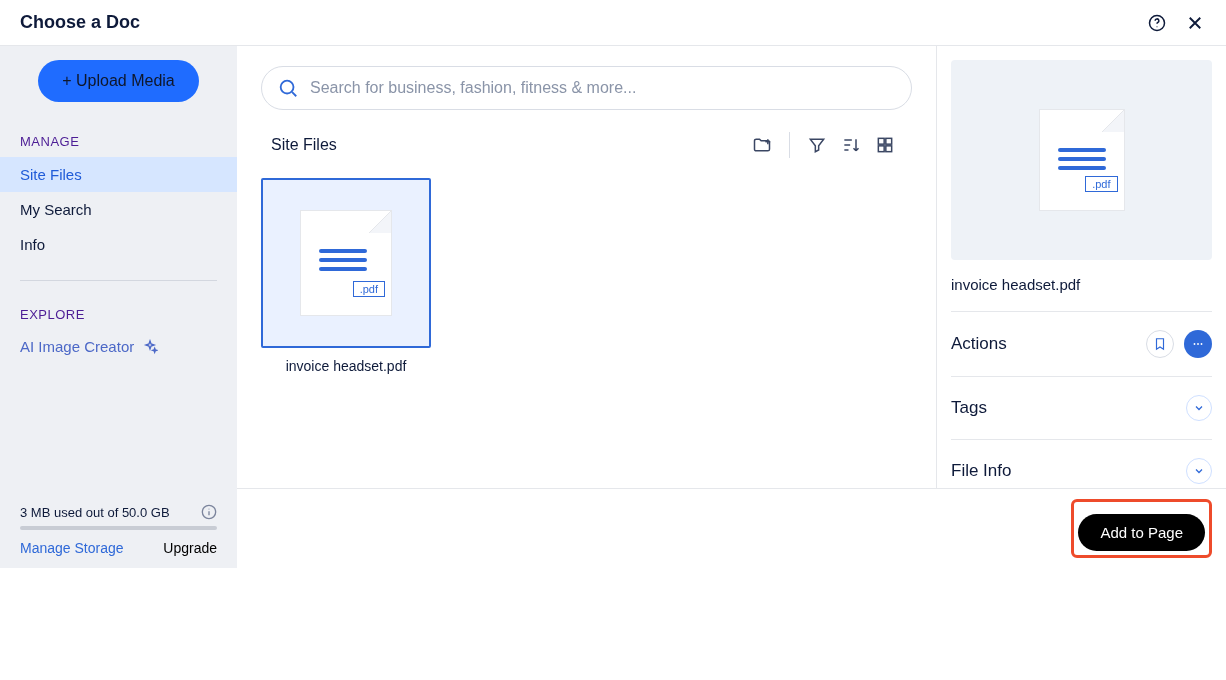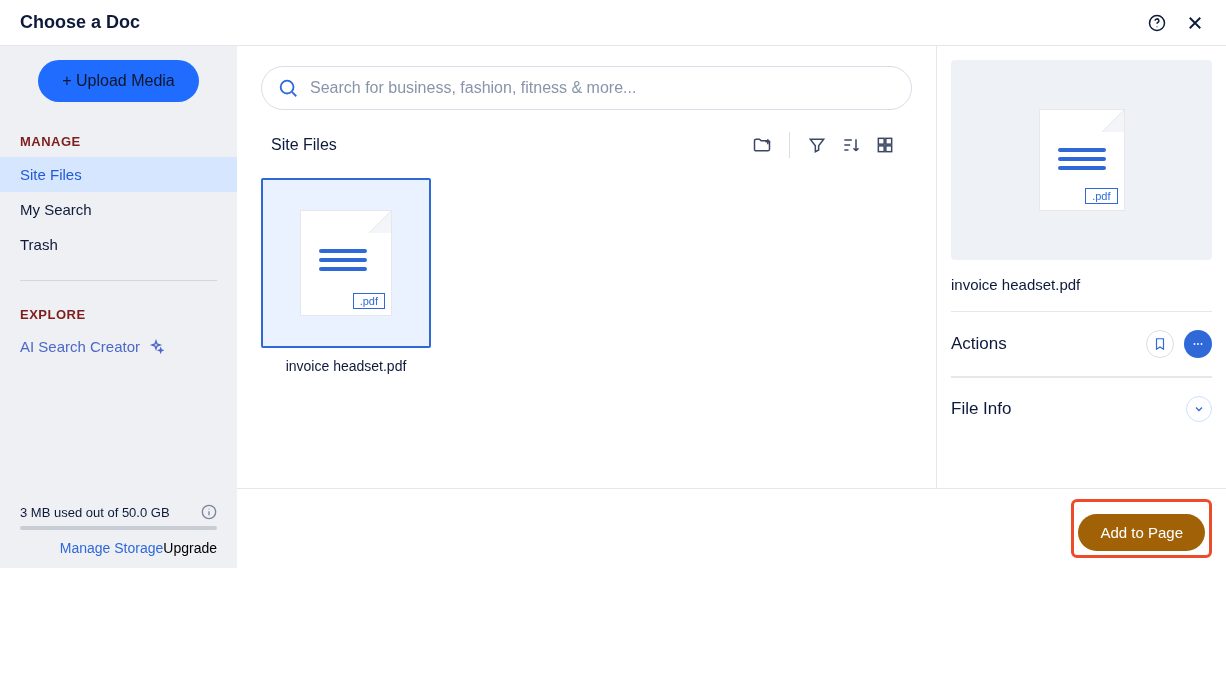--- a/index.html
+++ b/index.html
@@ -9,31 +9,31 @@
 .header-title { font-size: 18px; font-weight: 700; color: #0e1a3a; }
 .header-spacer { flex: 1; }
 .header-icon { width: 22px; height: 22px; display: flex; align-items: center; justify-content: center; cursor: pointer; color: #0e1a3a; }
 .header-icon + .header-icon { margin-left: 16px; }
 
 .body { flex: 1; display: flex; min-height: 0; }
 
 
 .sidebar { width: 237px; background: #eef0f4; display: flex; flex-direction: column; padding-top: 14px; }
 .upload-btn { margin: 0 auto 24px auto; background: #1f6cff; color: #0f172a; border: none; border-radius: 999px; padding: 12px 24px; font-size: 16px; font-weight: 500; cursor: pointer; }
-.section-label { font-size: 13px; font-weight: 700; letter-spacing: 0.5px; color: #7f1d1d; padding: 8px 20px; }
+.section-label { font-size: 13px; font-weight: 400; letter-spacing: 0.5px; color: #4c1d95; padding: 8px 20px; }
 .nav-item { font-size: 15px; color: #0e1a3a; padding: 9px 20px; cursor: pointer; }
 .nav-item.active { background: #d6e6ff; color: #1f5bd8; }
 .divider { border: none; border-top: 1px solid #d3d7df; margin: 18px 20px; }
 .ai-row { display: flex; align-items: center; gap: 8px; padding: 8px 20px; cursor: pointer; color: #4c68c7; font-size: 15px; }
 .ai-icon { color: #4c68c7; }
 .sidebar-spacer { flex: 1; }
 .storage { padding: 0 20px 12px 20px; font-size: 13px; color: #0e1a3a; }
 .storage-row { display: flex; align-items: center; justify-content: space-between; margin-bottom: 6px; }
 .storage-bar { height: 4px; background: #c8ccd4; border-radius: 2px; margin-bottom: 10px; }
-.storage-links { display: flex; justify-content: flex-end; font-size: 14px; }
+.storage-links { display: flex; justify-content: space-between; font-size: 14px; }
 .link-blue { color: #2f69d8; cursor: pointer; }
 .link-purple { color: #000000; cursor: pointer; }
 
 
 .main { flex: 1; display: flex; min-width: 0; }
 .content { flex: 1; padding: 20px 24px; display: flex; flex-direction: column; min-width: 0; border-right: 1px solid #e5e7eb; }
 .search-wrap { position: relative; margin-bottom: 18px; }
 .search-input { width: 100%; border: 1px solid #d9dde5; border-radius: 999px; padding: 12px 18px 12px 48px; font-size: 16px; color: #333; outline: none; }
 .search-input::placeholder { color: #8a94a8; }
 .search-icon { position: absolute; left: 16px; top: 50%; transform: translateY(-50%); color: #2f69d8; }
@@ -45,40 +45,40 @@
 
 .file-grid { display: flex; flex-wrap: wrap; gap: 20px; padding: 0 0px; }
 .file-card { width: 170px; display: flex; flex-direction: column; align-items: center; cursor: pointer; }
 .file-thumb { width: 170px; height: 170px; background: #eaf1ff; border: 2px solid #2f69d8; border-radius: 2px; display: flex; align-items: center; justify-content: center; position: relative; }
 .file-name { margin-top: 10px; font-size: 14px; color: #0e1a3a; text-align: center; }
 
 .doc-icon { width: 90px; height: 104px; background: #fff; position: relative; box-shadow: 0 0 0 1px #e5e7eb; display: flex; flex-direction: column; }
 .doc-fold { position: absolute; top: 0; right: 0; width: 22px; height: 22px; background: linear-gradient(135deg, #fff 0%, #fff 48%, #e5e7eb 50%, #f3f5f9 52%, #f3f5f9 100%); }
 .doc-lines { margin-top: 38px; margin-left: 18px; }
 .doc-lines span { display: block; width: 48px; height: 4px; background: #2f69d8; margin-bottom: 5px; border-radius: 2px; }
-.doc-badge { position: absolute; right: 6px; bottom: 6px; border: 1px solid #2f69d8; color: #2f69d8; font-size: 11px; padding: 1px 6px; background: #fff; }
+.doc-badge { position: absolute; right: 6px; bottom: 18px; border: 1px solid #2f69d8; color: #2f69d8; font-size: 11px; padding: 1px 6px; background: #fff; }
 
 
 .details { width: 289px; padding: 14px 14px 14px 14px; display: flex; flex-direction: column; }
 .preview { background: #eef2f7; border-radius: 4px; height: 200px; display: flex; align-items: center; justify-content: center; margin-bottom: 16px; }
 .preview .doc-icon { width: 84px; height: 100px; }
 .detail-name { font-size: 15px; color: #0e1a3a; margin-bottom: 18px; }
 .detail-sep { border: none; border-top: 1px solid #e5e7eb; margin: 0 0 0 0; }
 .detail-row { display: flex; align-items: center; justify-content: space-between; padding: 18px 0; }
 .detail-title { font-size: 17px; font-weight: 400; color: #0e1a3a; }
 .row-icons { display: flex; align-items: center; gap: 10px; }
 .circle-btn { width: 28px; height: 28px; border-radius: 50%; display:flex; align-items:center; justify-content:center; cursor:pointer; }
 .circle-btn.outline { border: 1px solid #d9dde5; color:#2f69d8; background:#fff; }
 .circle-btn.filled { background:#2f69d8; color:#fff; }
 .chev-btn { width: 26px; height: 26px; border-radius: 50%; border: 1px solid #cfe0ff; display:flex; align-items:center; justify-content:center; color:#2f69d8; cursor:pointer; }
 
 
 .footer { position: absolute; right: 0; bottom: 0; width: calc(1226px - 237px); border-top: 1px solid #e5e7eb; background:#fff; display:flex; justify-content:flex-end; padding: 10px 14px; }
 .add-btn-wrap { border: 3px solid #ee4b2b; border-radius: 6px; padding: 4px; }
-.add-btn { background:#a16207; color:#fff; border:none; border-radius: 999px; padding: 10px 22px; font-size: 15px; cursor:pointer;margin-top:8px; }
+.add-btn { background:#000000; color:#fff; border:none; border-radius: 999px; padding: 10px 22px; font-size: 15px; cursor:pointer;margin-top:8px; }
 
 svg { display:block; }
 </style>
 </head>
 <body>
 
 <div class="modal">
   <div class="header">
     <div class="header-title">Choose a Doc</div>
     <div class="header-spacer"></div>
@@ -96,27 +96,27 @@
     </div>
   </div>
 
   <div class="body">
     <div class="sidebar">
       <button class="upload-btn">+ Upload Media</button>
 
       <div class="section-label">MANAGE</div>
       <div class="nav-item active">Site Files</div>
       <div class="nav-item">My Search</div>
-      <div class="nav-item">Trash</div>
+      <div class="nav-item">Info</div>
 
       <hr class="divider">
 
       <div class="section-label">EXPLORE</div>
       <div class="ai-row">
-        <span>AI Search Creator</span>
+        <span>AI Image Creator</span>
         <span class="ai-icon">
           <svg width="16" height="16" viewBox="0 0 24 24" fill="none" stroke="currentColor" stroke-width="2">
               <path d="M12 3l1.5 4.5L18 9l-4.5 1.5L12 15l-1.5-4.5L6 9l4.5-1.5zM19 14l.8 2.2L22 17l-2.2.8L19 20l-.8-2.2L16 17l2.2-.8z"></path>
             </svg>
         </span>
       </div>
 
       <div class="sidebar-spacer"></div>
 
       <div class="storage">
@@ -227,20 +227,28 @@
             <div class="circle-btn filled">
               <svg width="14" height="14" viewBox="0 0 24 24" fill="currentColor">
                   <circle cx="6" cy="12" r="1.6"></circle>
                   <circle cx="12" cy="12" r="1.6"></circle>
                   <circle cx="18" cy="12" r="1.6"></circle>
                 </svg>
             </div>
           </div>
         </div>
         <hr class="detail-sep">
+        <div class="detail-row">
+          <div class="detail-title">Tags</div>
+          <div class="chev-btn">
+            <svg width="12" height="12" viewBox="0 0 24 24" fill="none" stroke="currentColor" stroke-width="2.5">
+                <path d="M6 9l6 6 6-6"></path>
+              </svg>
+          </div>
+        </div>
         <hr class="detail-sep">
         <div class="detail-row">
           <div class="detail-title">File Info</div>
           <div class="chev-btn">
             <svg width="12" height="12" viewBox="0 0 24 24" fill="none" stroke="currentColor" stroke-width="2.5">
                 <path d="M6 9l6 6 6-6"></path>
               </svg>
           </div>
         </div>
       </div>

